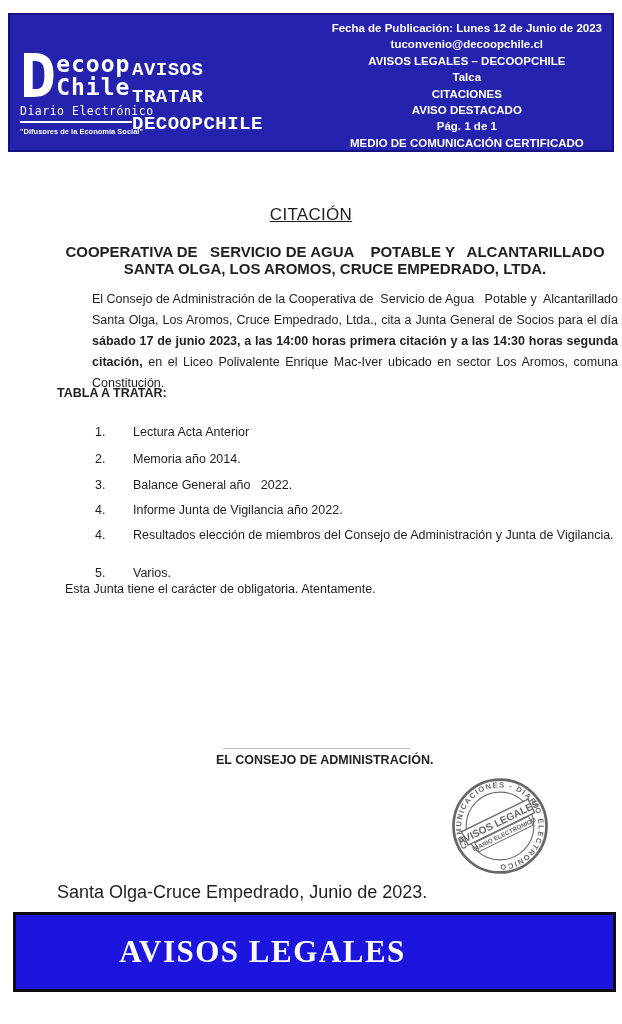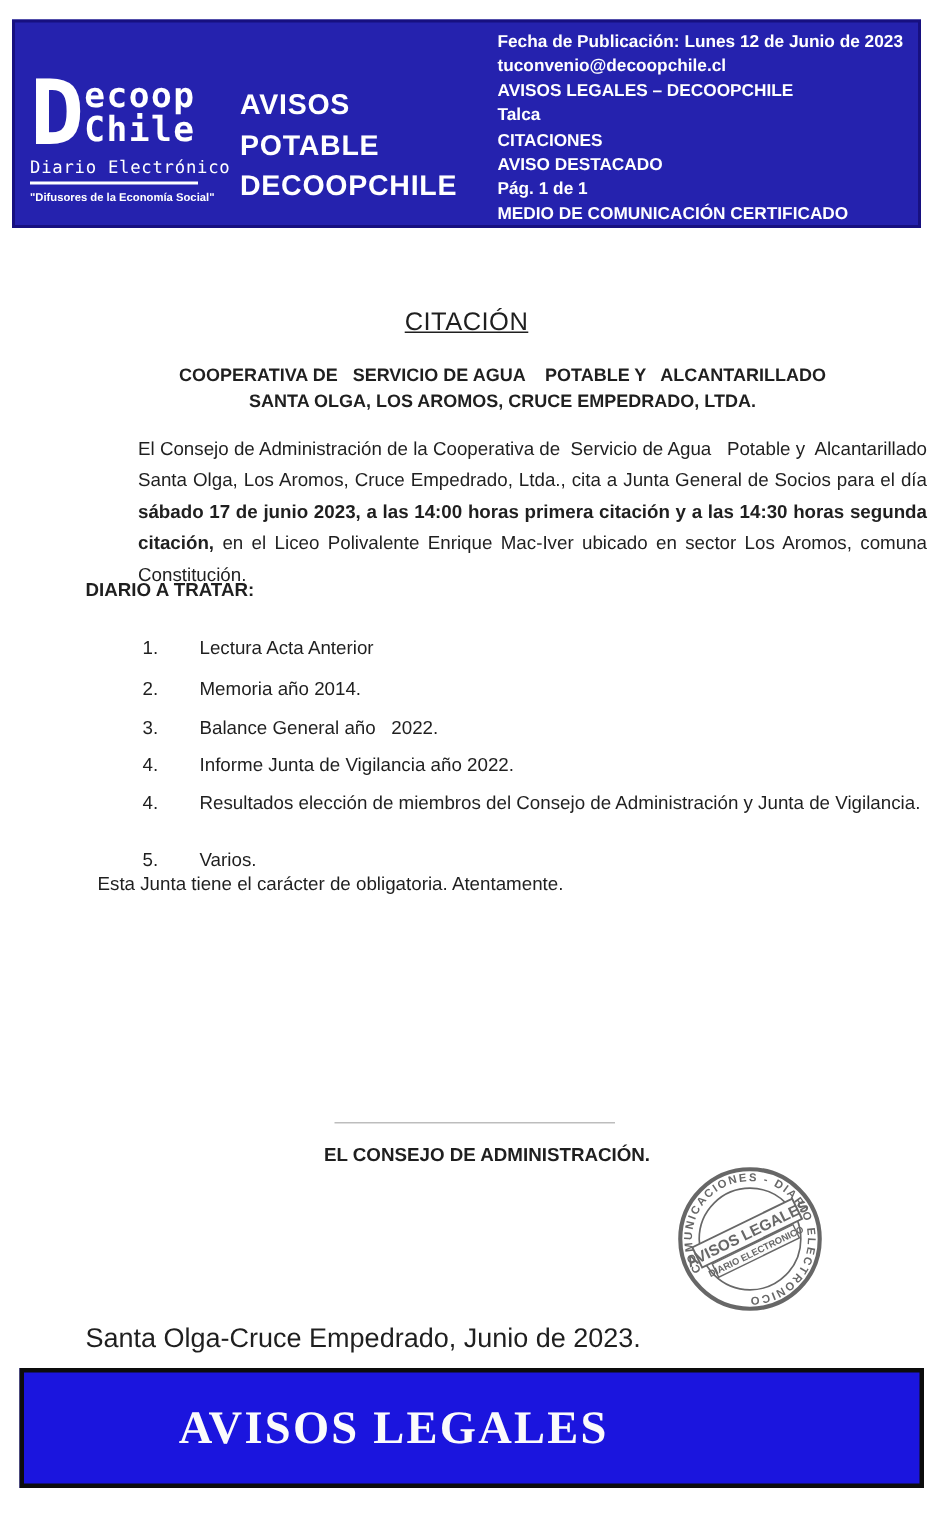--- a/index.html
+++ b/index.html
@@ -16,46 +16,46 @@
   .logo-row { display:flex; align-items:flex-start; font-family:"DejaVu Sans Mono", monospace; font-weight:bold; color:#ffffff; }
   .logo-d { font-size:60px; line-height:0.85; }
   .logo-stack { display:flex; flex-direction:column; font-size:23px; line-height:0.98; letter-spacing:1px; margin-top:2px; }
   .logo-sub {
     font-family:"DejaVu Sans Mono", monospace; font-size:11.5px; margin-top:2px;
     padding-bottom:3px; border-bottom:2px solid #ffffff; letter-spacing:0.5px; white-space:nowrap;
   }
   .logo-tagline { font-size:7.5px; font-weight:bold; margin-top:4px; white-space:nowrap; }
   .masthead {
     position:absolute; left:122px; top:42px; color:#ffffff;
-    font-family:Liberation Sans, sans-serif; font-weight:bold; font-size:19px;
-    line-height:27px; letter-spacing:0.5px; white-space:nowrap;margin-left:28px;
+    font-family:Liberation Mono, monospace; font-weight:bold; font-size:19px;
+    line-height:27px; letter-spacing:0.5px; white-space:nowrap;
   }
   .header-info {
-    position:absolute; right:10px; top:5px; text-align:left; color:#ffffff;
+    position:absolute; right:10px; top:5px; text-align:center; color:#ffffff;
     font-weight:bold; font-size:11.5px; line-height:16.4px; white-space:nowrap;
   }
   
   .doc-title {
     position:absolute; left:0; right:0; top:205px; text-align:center;
     font-weight:normal; font-size:17px; text-decoration:underline; letter-spacing:0.3px;
   }
-  .org-line { position:absolute; left:0; right:0; text-align:center; font-weight:bold; font-size:12px; white-space:pre-wrap;padding-left:48px; }
+  .org-line { position:absolute; left:0; right:0; text-align:center; font-weight:bold; font-size:15px; white-space:pre-wrap;padding-left:48px; }
   .org-line1 { top:243px; }
   .org-line2 { top:260px; }
   .para {
     position:absolute; left:57px; top:289px; width:526px;
     font-size:12.5px; line-height:21px; text-align:justify; white-space:pre-wrap;margin-left:35px;
   }
   .agenda-heading { position:absolute; left:57px; top:386px; font-weight:bold; font-size:12.5px; }
   .agenda-row { position:absolute; left:0; width:100%; font-size:12.5px; }
   .agenda-num { position:absolute; left:95px; }
   .agenda-text { position:absolute; left:133px; white-space:pre-wrap; }
   .closing { position:absolute; left:65px; top:582px; font-size:12.5px; }
   .sig-line { position:absolute; left:223px; top:748px; width:187px; border-top:1px solid #bdbdbd; }
-  .sig-name { position:absolute; left:216px; top:753px; width:200px; text-align:center; font-weight:bold; font-size:12.5px; white-space:nowrap;margin-top:10px; }
+  .sig-name { position:absolute; left:216px; top:753px; width:200px; text-align:center; font-weight:bold; font-size:12.5px; white-space:nowrap; }
   .dateline { position:absolute; left:57px; top:882px; font-size:18px; }
   
   .stamp { position:absolute; left:448px; top:774px; width:104px; height:104px; opacity:0.85; }
   
   .banner {
     position:absolute; left:13px; top:912px; width:603px; height:80px;
     background:#1b15de; border:3px solid #0c0c0c; box-sizing:border-box;
     display:flex; align-items:center; justify-content:center;
   }
   .banner-text {
@@ -77,21 +77,21 @@
           <span>ecoop</span>
           <span>Chile</span>
         </span>
       </div>
       <div class="logo-sub">Diario Electrónico</div>
       <div class="logo-tagline">"Difusores de la Economía Social"</div>
     </div>
 
     <div class="masthead">
       <div>AVISOS</div>
-      <div>POTABLE</div>
+      <div>TRATAR</div>
       <div>DECOOPCHILE</div>
     </div>
 
     <div class="header-info">
       <div>Fecha de Publicación: Lunes 12 de Junio de 2023</div>
       <div>tuconvenio@decoopchile.cl</div>
       <div>AVISOS LEGALES – DECOOPCHILE</div>
       <div>Talca</div>
       <div>CITACIONES</div>
       <div>AVISO DESTACADO</div>
@@ -100,21 +100,21 @@
     </div>
   </div>
 
   <div class="doc-title">CITACIÓN</div>
 
   <div class="org-line org-line1">COOPERATIVA DE   SERVICIO DE AGUA    POTABLE Y   ALCANTARILLADO</div>
   <div class="org-line org-line2">SANTA OLGA, LOS AROMOS, CRUCE EMPEDRADO, LTDA.</div>
 
   <div class="para"><span>El Consejo de Administración de la Cooperativa de  Servicio de Agua   Potable y  Alcantarillado Santa Olga, Los Aromos, Cruce Empedrado, Ltda., cita a Junta General de Socios para el día </span><strong>sábado 17 de junio 2023, a las 14:00 horas primera citación y a las 14:30 horas segunda citación,</strong><span> en el Liceo Polivalente Enrique Mac-Iver ubicado en sector Los Aromos, comuna Constitución.</span></div>
 
-  <div class="agenda-heading">DIARIO A TRATAR:</div>
+  <div class="agenda-heading">TABLA A TRATAR:</div>
 
   <div class="agenda-row" style="top:425px">
     <span class="agenda-num">1.</span>
     <span class="agenda-text">Lectura Acta Anterior</span>
   </div>
   <div class="agenda-row" style="top:452px">
     <span class="agenda-num">2.</span>
     <span class="agenda-text">Memoria año 2014.</span>
   </div>
   <div class="agenda-row" style="top:478px">

